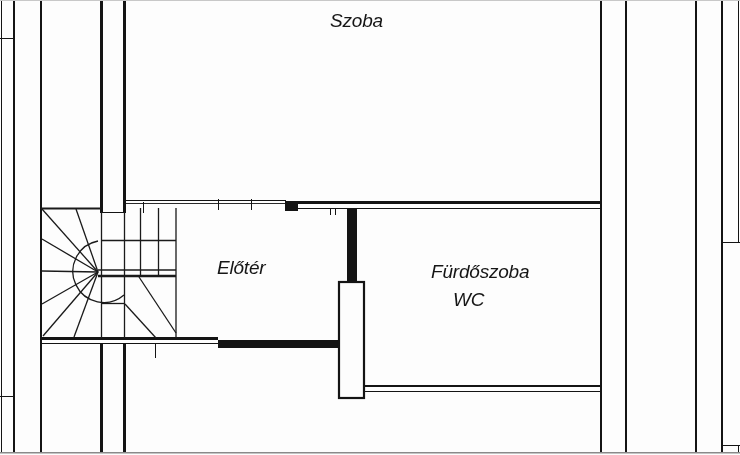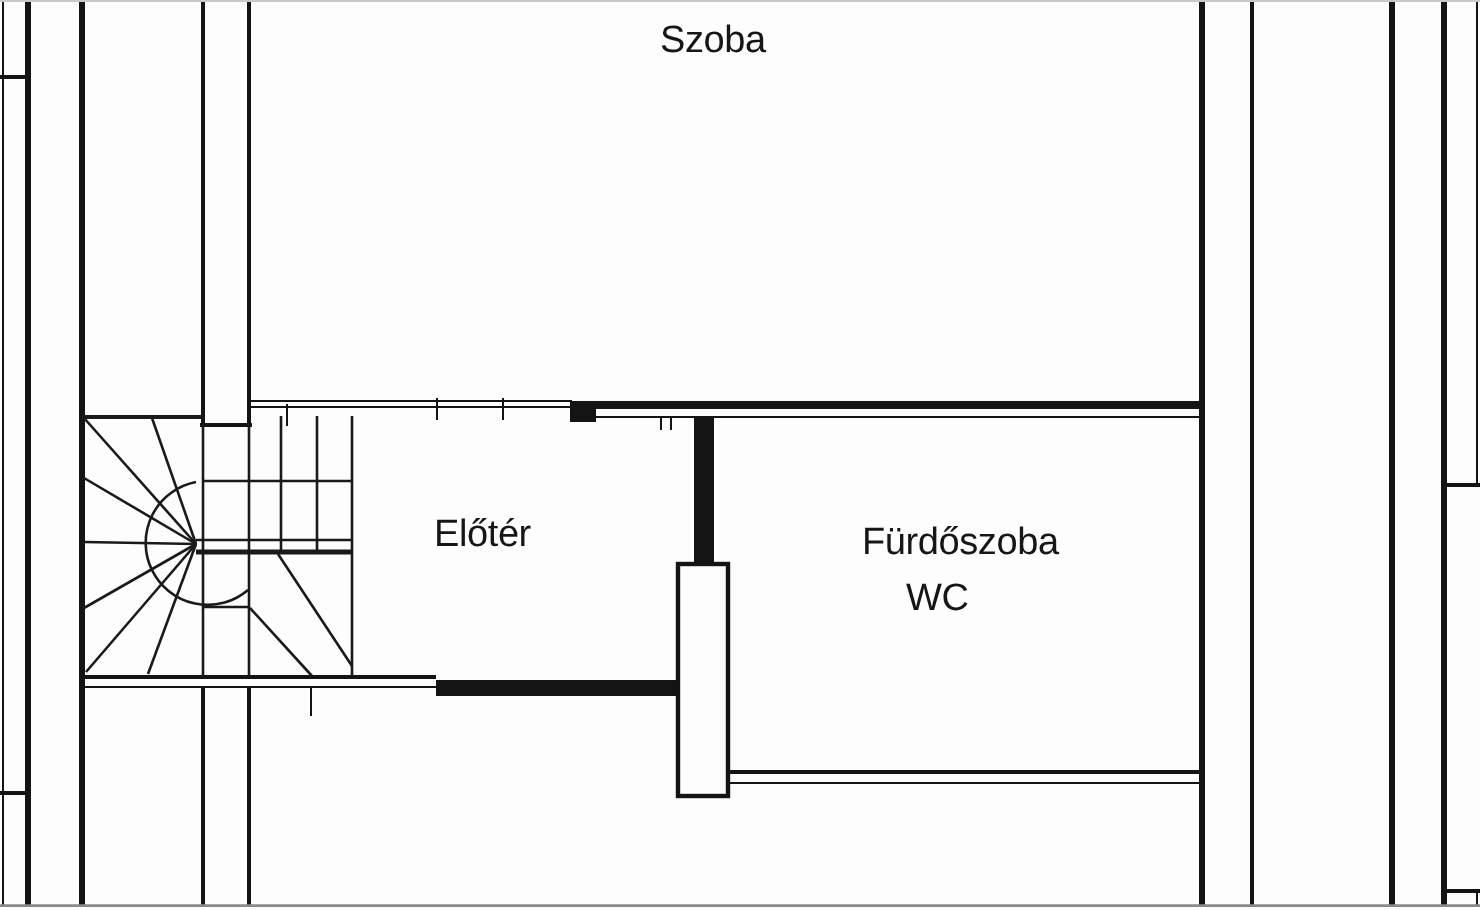--- a/index.html
+++ b/index.html
@@ -7,20 +7,21 @@
     padding: 0;
     background: #ffffff;
   }
   .plan {
     position: relative;
     width: 740px;
     height: 455px;
     background: #fdfdfd;
     overflow: hidden;
     font-family: "Liberation Sans", sans-serif;
+    font-style: italic;
   }
   .plan svg {
     position: absolute;
     left: 0;
     top: 0;
   }
   .room-label {
     position: absolute;
     font-size: 19px;
     line-height: 1.1;

